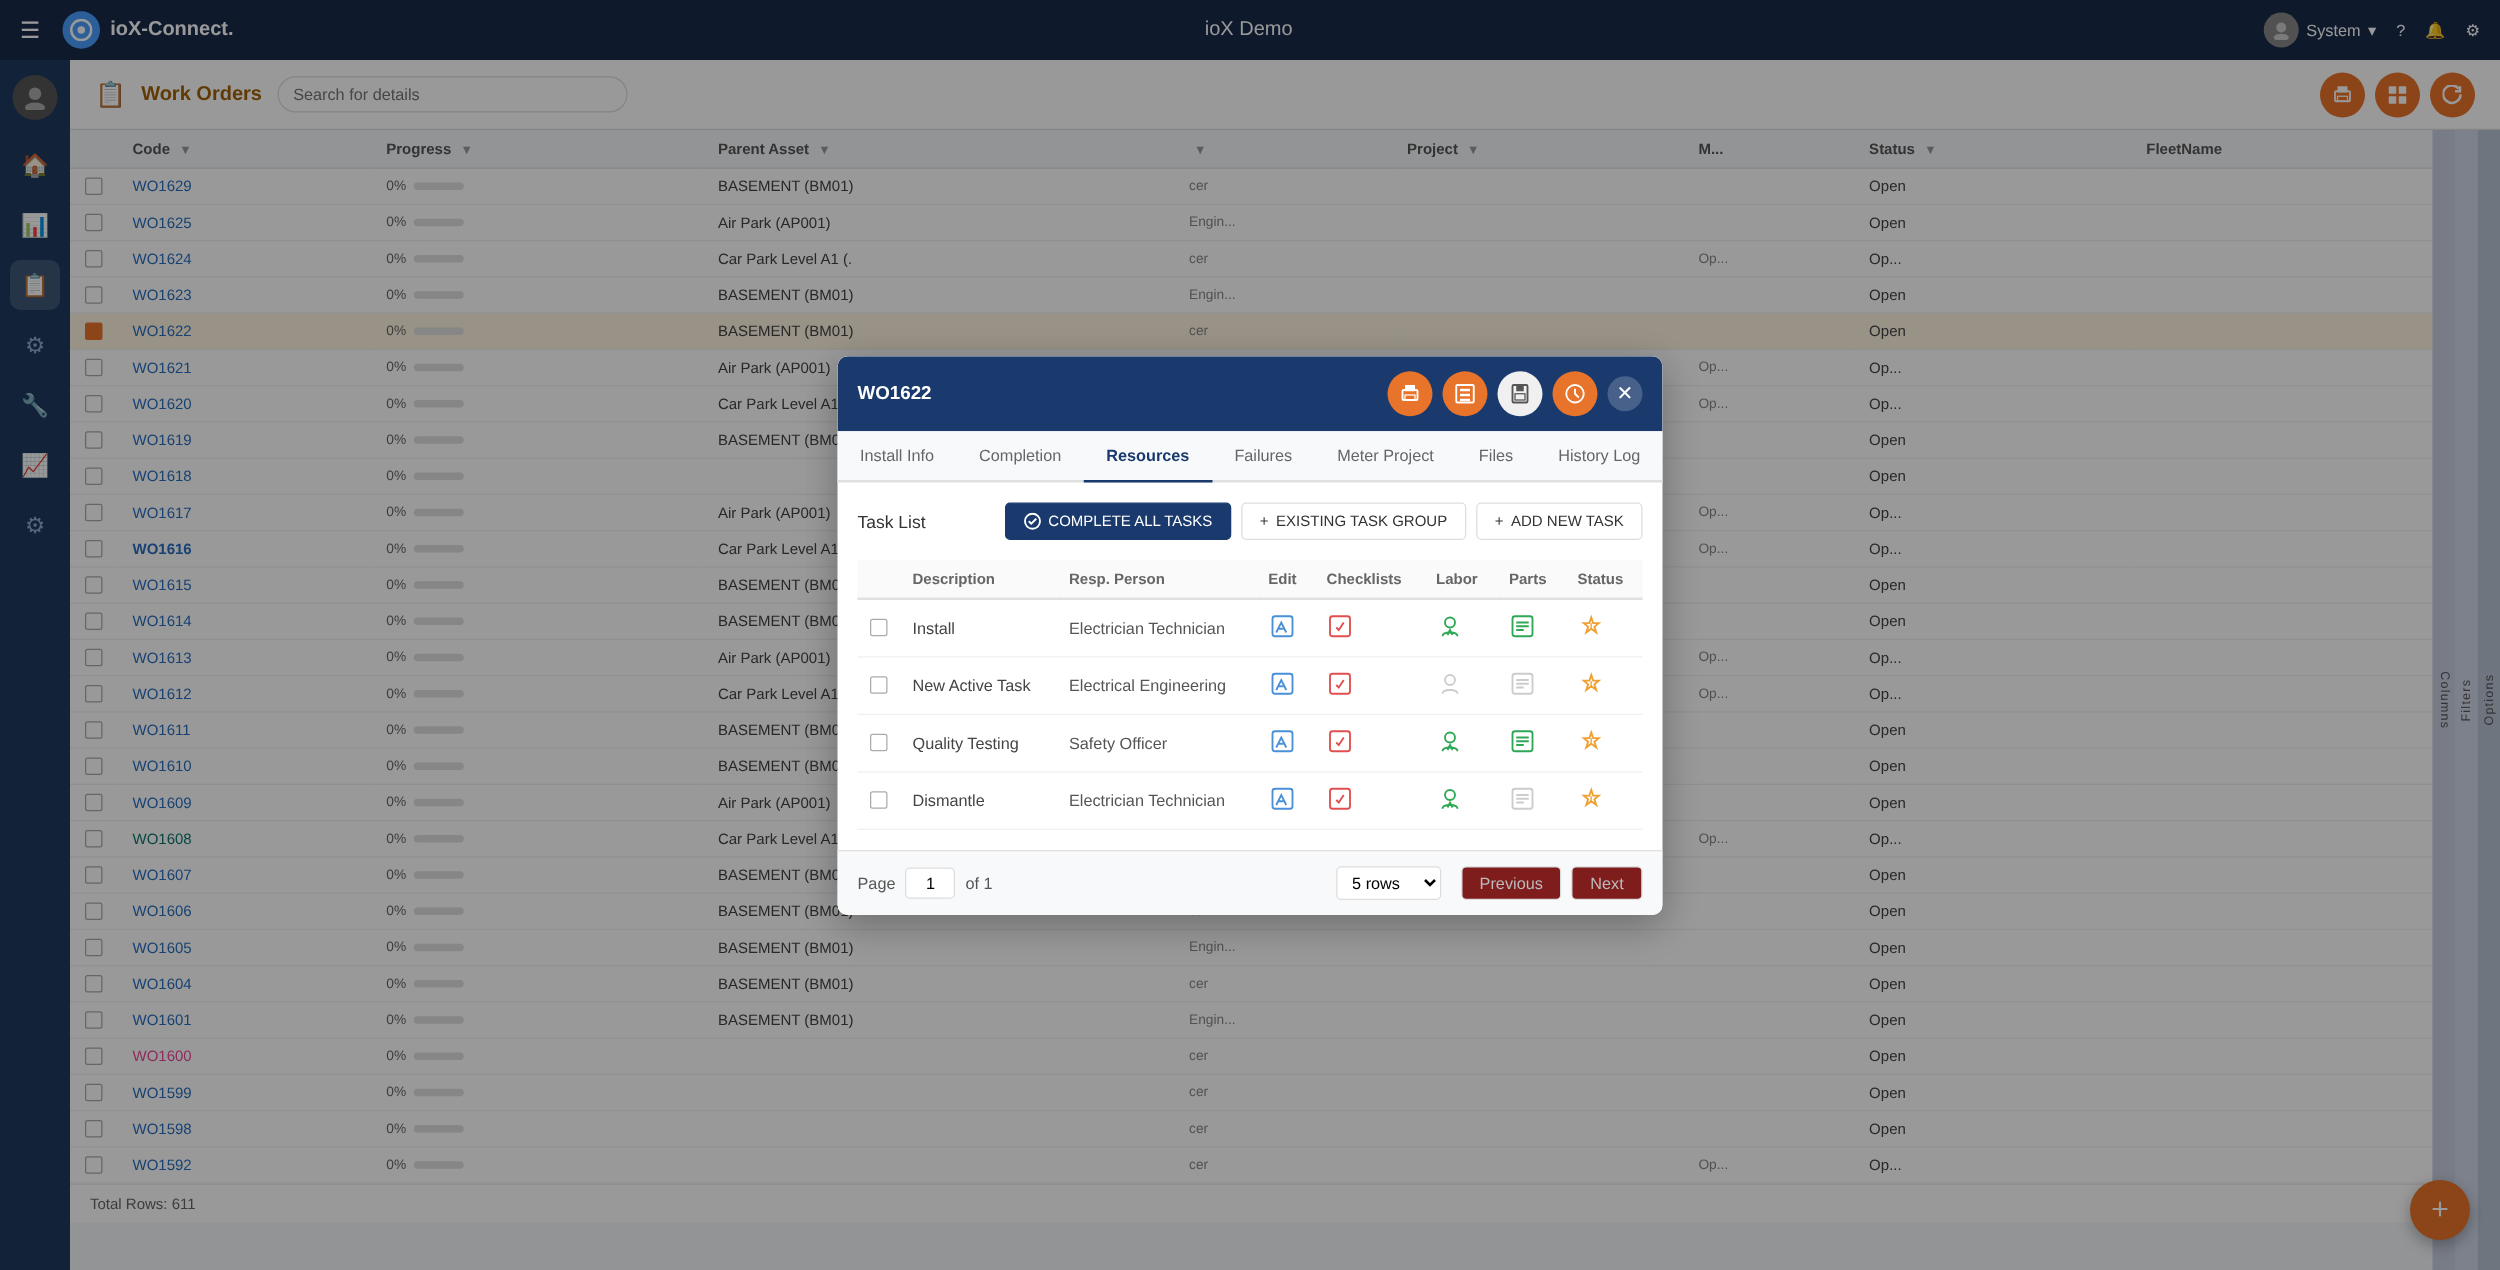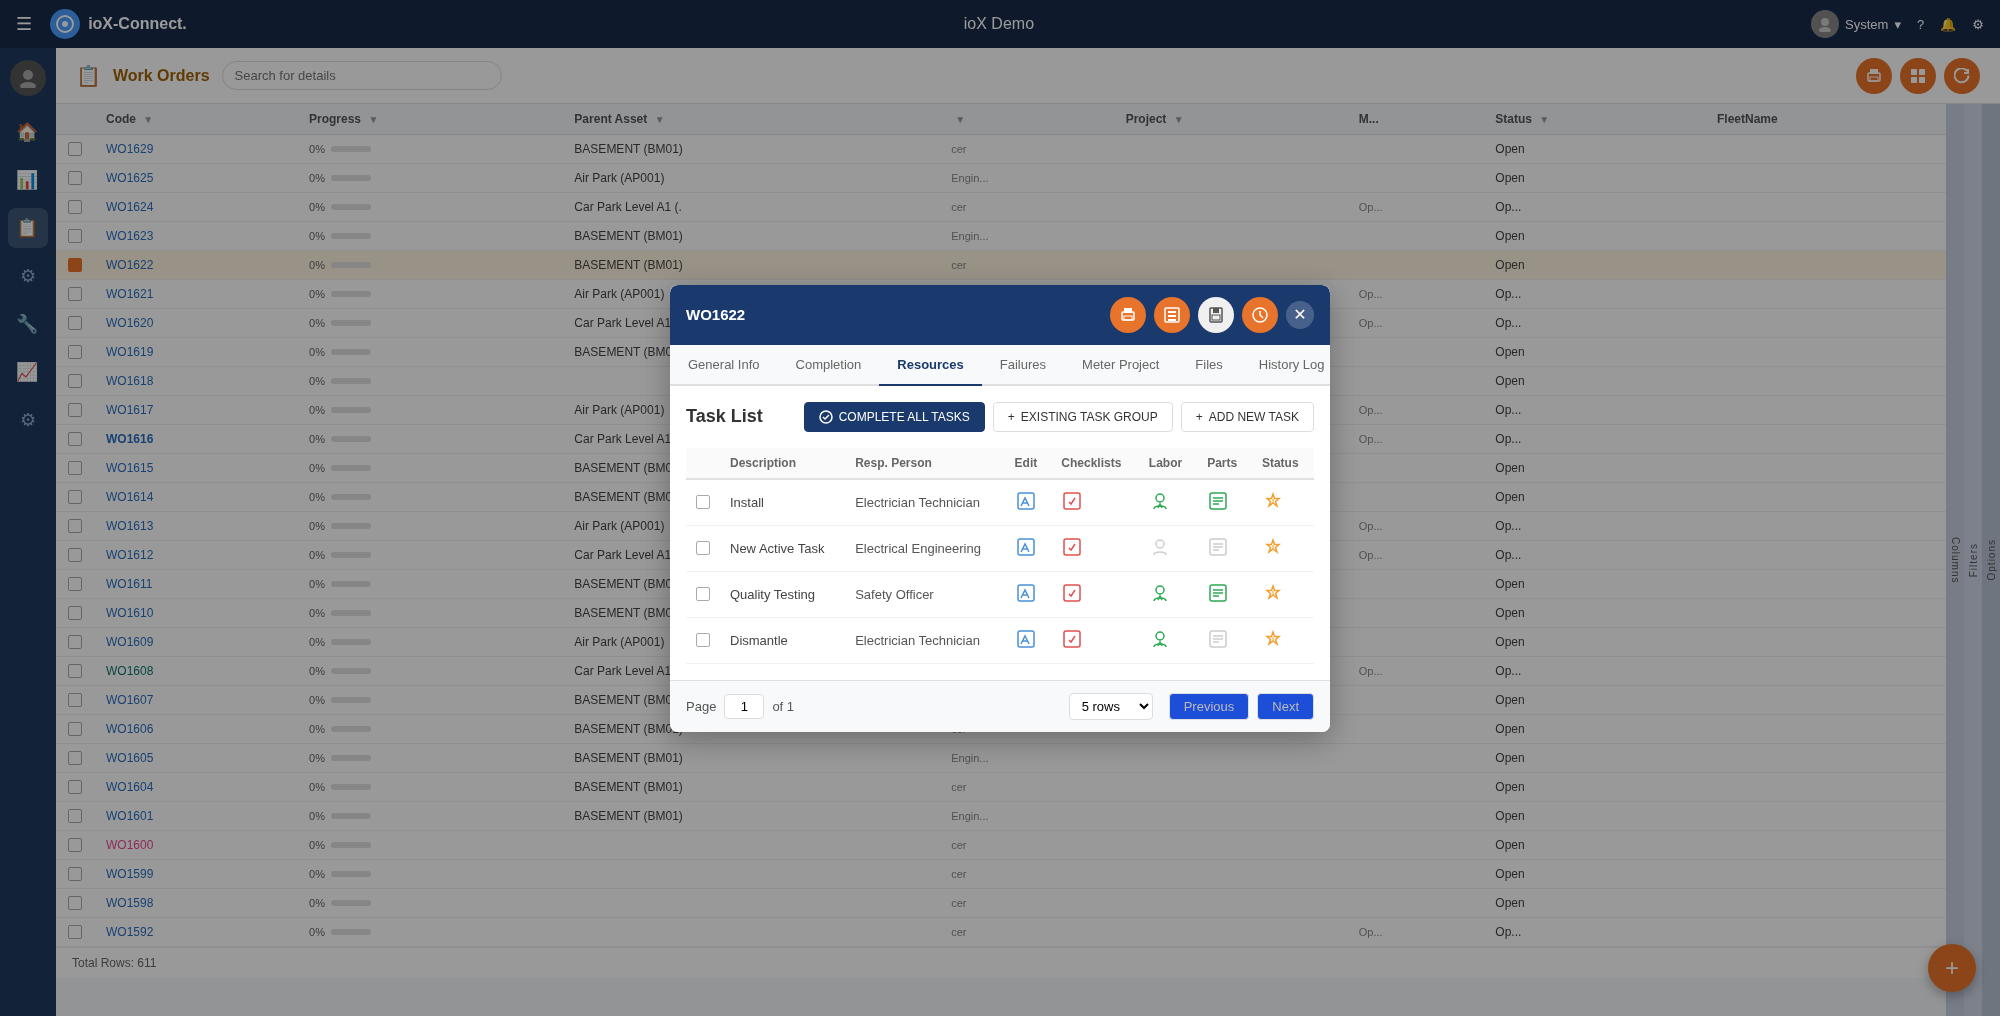--- a/index.html
+++ b/index.html
@@ -67,39 +67,39 @@
     
     .modal-tabs { display: flex; background: #f8f9fa; border-bottom: 2px solid #e0e0e0; }
     .modal-tab { padding: 12px 18px; font-size: 13px; color: #666; cursor: pointer; border-bottom: 2px solid transparent; margin-bottom: -2px; white-space: nowrap; }
     .modal-tab.active { color: #1a3a6e; font-weight: 600; border-bottom-color: #1a3a6e; }
 
     
     .modal-content { flex: 1; overflow-y: auto; padding: 16px; }
 
     
     .task-list-header { display: flex; align-items: center; justify-content: space-between; margin-bottom: 16px; }
-    .task-list-title { font-size: 18px; font-weight: 700; color: #333; }
+    .task-list-title { font-size: 14px; font-weight: 400; color: #333; }
     .task-actions { display: flex; gap: 8px; }
     .task-btn { padding: 7px 14px; border-radius: 4px; border: 1px solid #ddd; cursor: pointer; font-size: 12px; display: flex; align-items: center; gap: 6px; font-weight: 500; }
     .task-btn.complete { background: #1a3a6e; color: white; border-color: #1a3a6e; }
     .task-btn.existing { background: white; color: #333; }
     .task-btn.add-new { background: white; color: #333; }
 
     
     .task-table { width: 100%; border-collapse: collapse; }
     .task-table th { padding: 8px 10px; text-align: left; font-size: 12px; font-weight: 600; color: #666; border-bottom: 2px solid #e0e0e0; background: #fafafa; }
     .task-table td { padding: 10px 10px; border-bottom: 1px solid #f0f0f0; font-size: 13px; color: #444; vertical-align: middle; }
 
     
     .modal-footer { padding: 12px 16px; background: #f8f9fa; border-top: 1px solid #e0e0e0; display: flex; align-items: center; justify-content: space-between; }
     .page-info { display: flex; align-items: center; gap: 8px; font-size: 13px; color: #555; }
     .page-input { width: 40px; text-align: center; border: 1px solid #ddd; border-radius: 4px; padding: 4px; font-size: 13px; }
     .rows-select { padding: 4px 8px; border: 1px solid #ddd; border-radius: 4px; font-size: 13px; background: white; }
     .nav-btns { display: flex; gap: 8px; }
-    .nav-btn { padding: 5px 14px; border: 1px solid #ddd; border-radius: 4px; background: #1d4ed8; cursor: pointer; font-size: 13px; color: #555; }
+    .nav-btn { padding: 5px 14px; border: 1px solid #ddd; border-radius: 4px; background: #7f1d1d; cursor: pointer; font-size: 13px; color: #555; }
     .nav-btn:disabled, .nav-btn.disabled { color: #bbb; cursor: default; }
 
     
     .filters-panel { width: 16px; background: #d0d8e8; display: flex; flex-direction: column; align-items: center; justify-content: center; cursor: pointer; }
     .options-panel { width: 16px; background: #c8d0e0; display: flex; flex-direction: column; align-items: center; justify-content: center; cursor: pointer; }
 
     
     .floating-add { position: fixed; bottom: 24px; right: 24px; width: 48px; height: 48px; background: #e8732a; border-radius: 50%; display: flex; align-items: center; justify-content: center; color: white; font-size: 24px; cursor: pointer; box-shadow: 0 4px 12px rgba(0,0,0,0.3); z-index: 50; border: none; }
 
     .columns-panel { width: 16px; background: #b8c4d8; display: flex; align-items: center; justify-content: center; cursor: pointer; }
@@ -820,21 +820,21 @@
           <svg width="18" height="18" viewBox="0 0 18 18" fill="none">
               <circle cx="9" cy="9" r="7" stroke="white" stroke-width="1.5"></circle>
               <polyline points="9,5 9,9 12,12" stroke="white" stroke-width="1.5"></polyline>
             </svg>
         </button>
         <button class="modal-close">✕</button>
       </div>
     </div>
 
     <div class="modal-tabs">
-      <div class="modal-tab">General Info</div>
+      <div class="modal-tab">Install Info</div>
       <div class="modal-tab">Completion</div>
       <div class="modal-tab active">Resources</div>
       <div class="modal-tab">Failures</div>
       <div class="modal-tab">Meter Project</div>
       <div class="modal-tab">Files</div>
       <div class="modal-tab">History Log</div>
     </div>
 
     <div class="modal-content">
 

